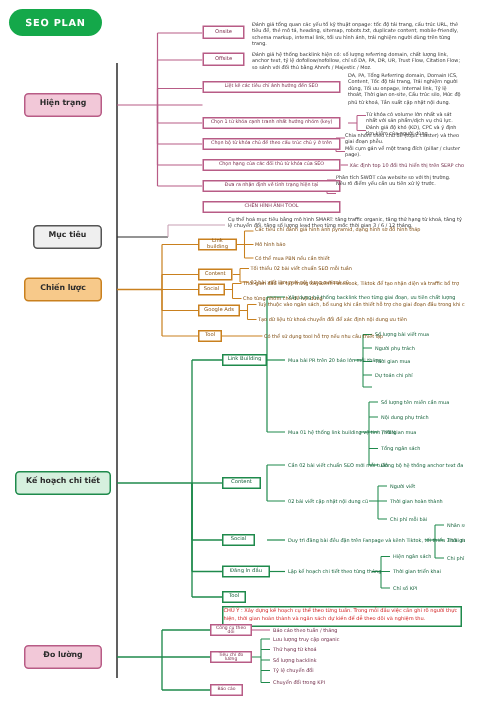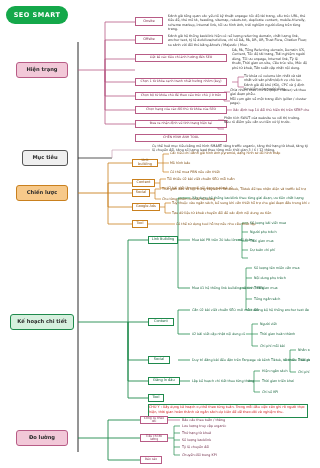--- a/index.html
+++ b/index.html
@@ -93,21 +93,21 @@
 
     <path d="M78 438 H108" stroke="#1f8a4c" stroke-width="0.9" fill="none"></path>
     <path d="M108 438 V420 M108 420 H140" stroke="#1f8a4c" stroke-width="0.9" fill="none"></path>
     <path d="M108 438 H140" stroke="#1f8a4c" stroke-width="0.9" fill="none"></path>
     <path d="M108 438 V460 M108 460 H140" stroke="#1f8a4c" stroke-width="0.9" fill="none"></path>
     <path d="M168 420 H180" stroke="#b85c86" stroke-width="0.7" fill="none"></path>
     <path d="M168 438 H174 M174 426 V455 M174 426 H180 M174 433 H180 M174 440 H180 M174 447 H180 M174 455 H180" stroke="#1f8a4c" stroke-width="0.7" fill="none"></path>
   </svg>
 
   <div class="node root" style="left:6px;top:6px;width:62px;height:18px;">
-    <span>SEO SMART</span>
+    <span>SEO PLAN</span>
   </div>
 
   <div class="node lvl1 pink" style="left:16px;top:62px;width:52px;height:16px;">
     <span>Hiện trạng</span>
   </div>
 
   <div class="node box p" style="left:135px;top:17px;width:28px;height:9px;">
     <span>Onsite</span>
     </div>
   <div class="multi" style="left:168px;top:14px;width:140px;">Đánh giá tổng quan các yếu tố kỹ thuật onpage: tốc độ tải trang, cấu trúc URL, thẻ tiêu đề, thẻ mô tả, heading, sitemap, robots.txt, duplicate content, mobile-friendly, schema markup, internal link, tối ưu hình ảnh, trải nghiệm người dùng trên từng trang.</div>

